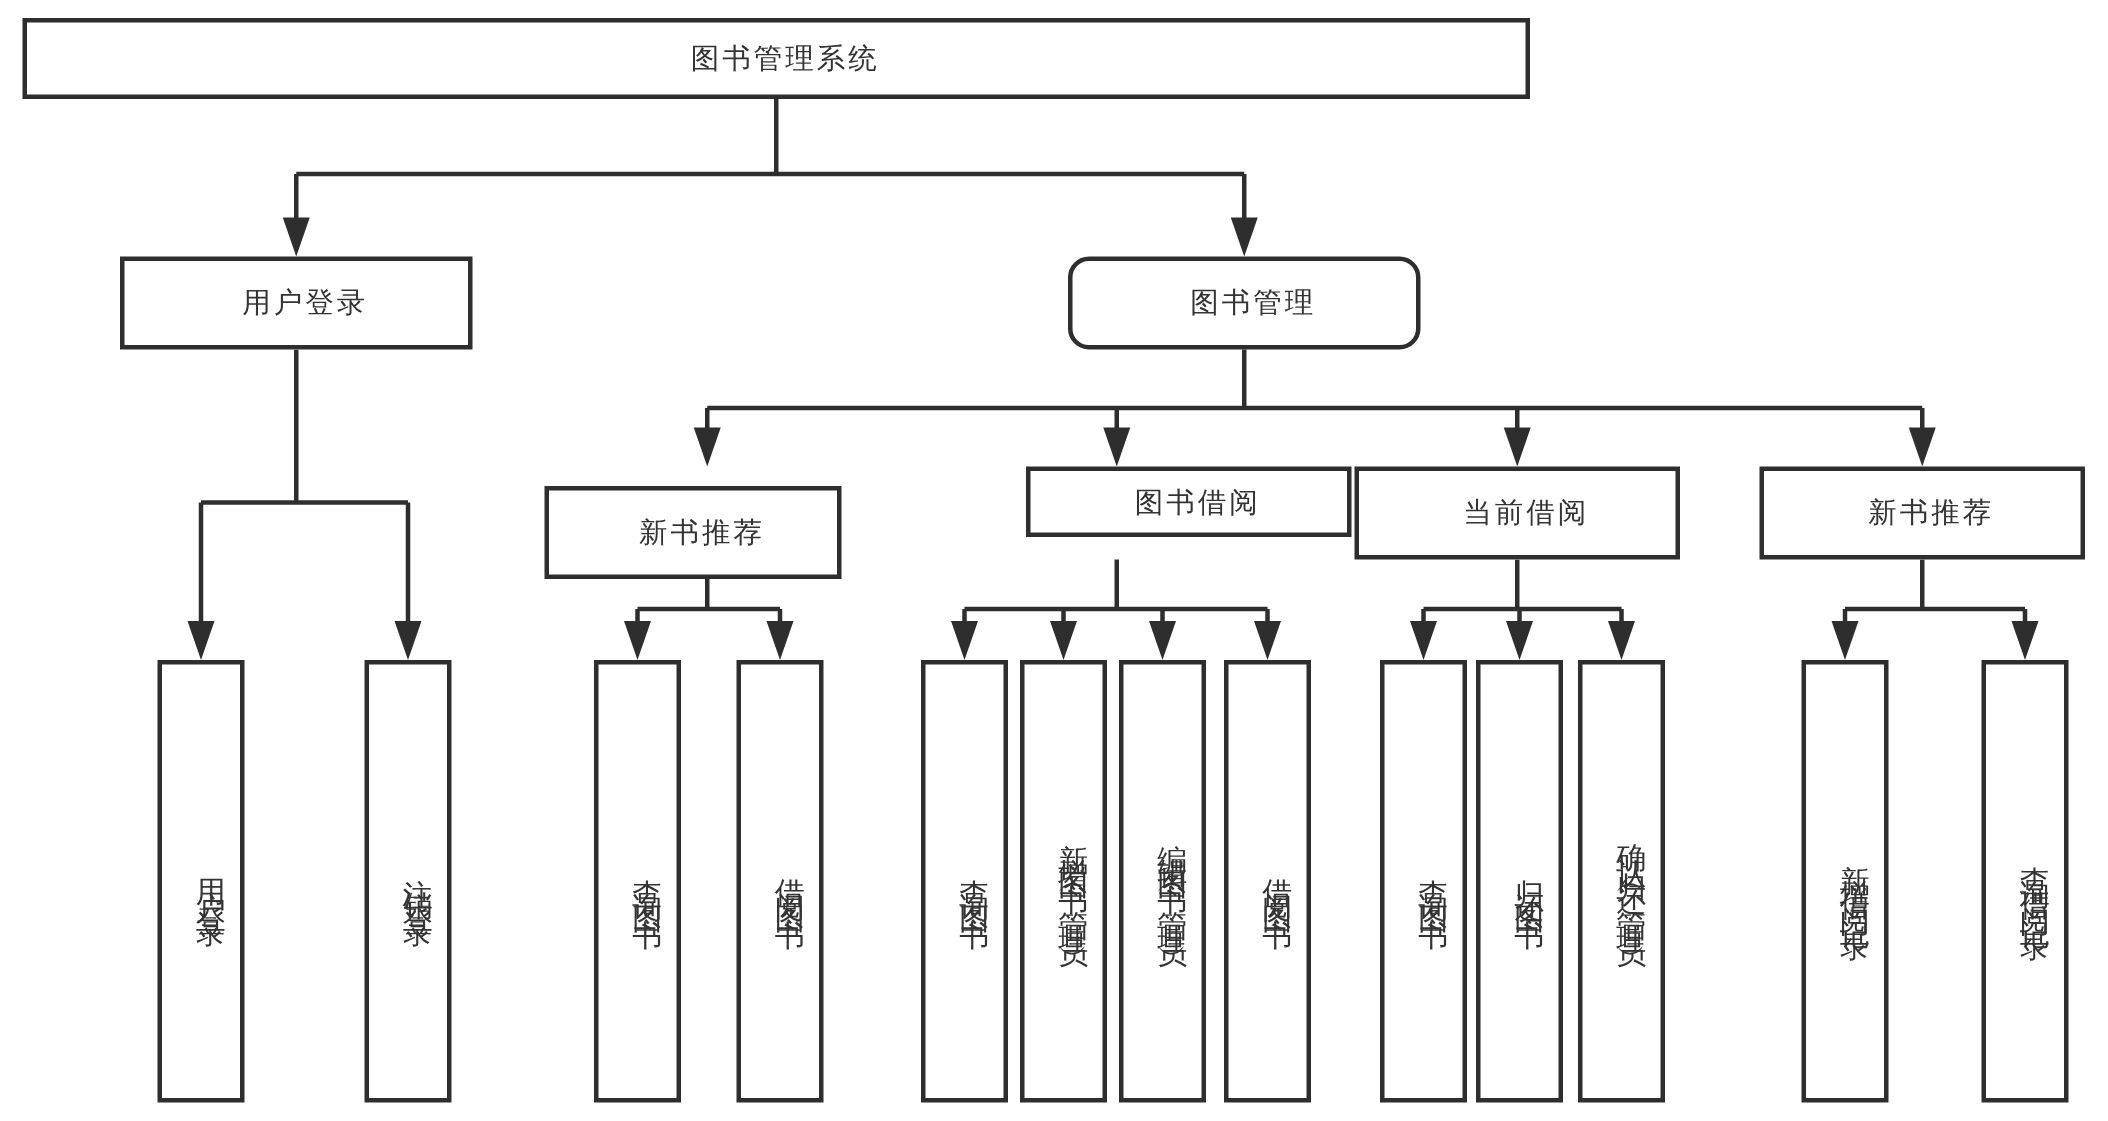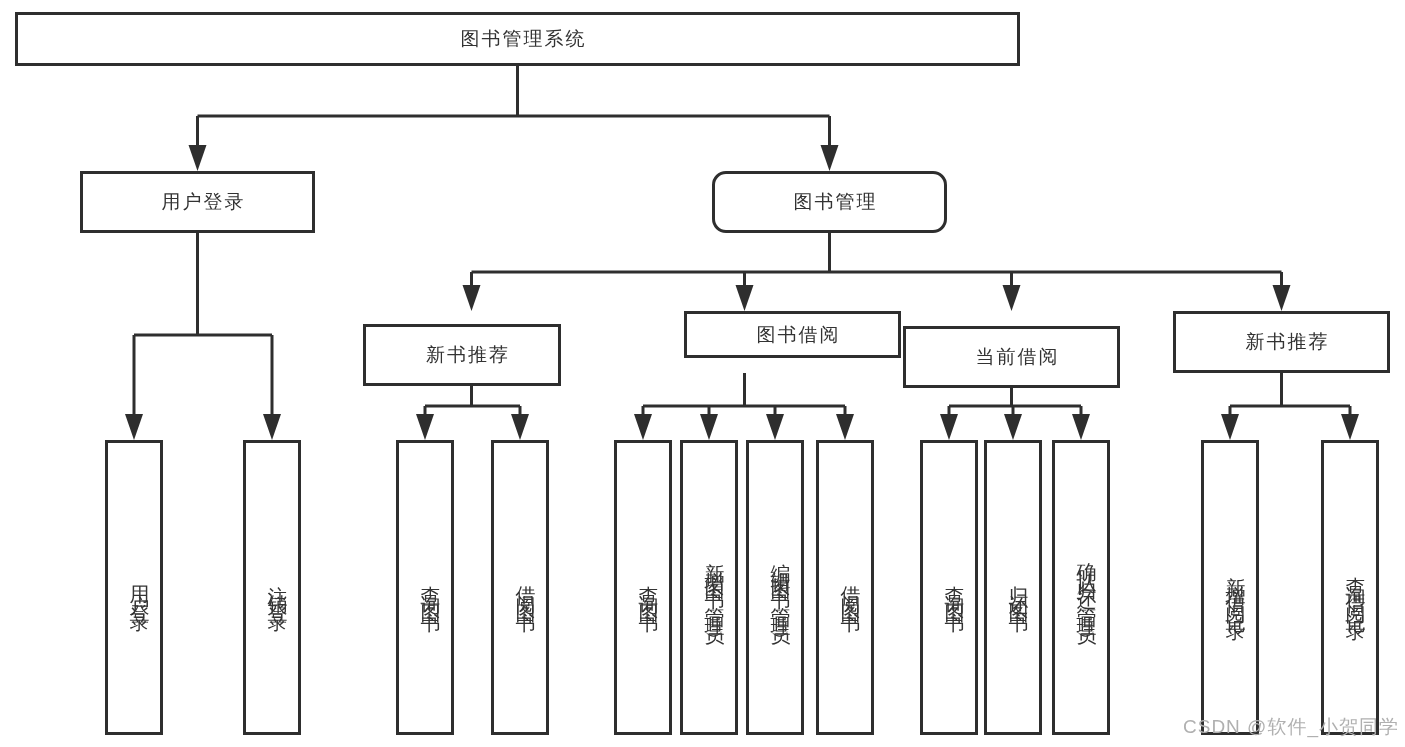--- a/index.html
+++ b/index.html
@@ -140,21 +140,21 @@
   <div class="box h" style="left:712px; top:171px; width:235px; height:62px;border-radius:14px;">
     <span class="lbl">图书管理</span>
   </div>
 
   <div class="box h" style="left:363px; top:324px; width:198px; height:62px;">
     <span class="lbl">新书推荐</span>
   </div>
   <div class="box h" style="left:636px; top:311px; width:217px; height:47px;margin-left:48px;">
     <span class="lbl">图书借阅</span>
   </div>
-  <div class="box h" style="left:903px; top:311px; width:217px; height:62px;margin-top:15px;">
+  <div class="box h" style="left:903px; top:311px; width:217px; height:62px;">
     <span class="lbl">当前借阅</span>
   </div>
   <div class="box h" style="left:1173px; top:311px; width:217px; height:62px;">
     <span class="lbl">新书推荐</span>
   </div>
 
   <div class="box v" style="left:105px; top:440px; width:58px; height:295px;">
     <span class="lbl">用户登录</span>
   </div>
   <div class="box v" style="left:243px; top:440px; width:58px; height:295px;">
@@ -191,15 +191,14 @@
     <span class="lbl">确认归还（管理员）</span>
   </div>
 
   <div class="box v" style="left:1201px; top:440px; width:58px; height:295px;">
     <span class="lbl">新增借阅记录</span>
   </div>
   <div class="box v" style="left:1321px; top:440px; width:58px; height:295px;">
     <span class="lbl">查询借阅记录</span>
   </div>
 
-  <div class="watermark">CSDN @软件_小贺同学</div>
 
 </div>
 
 </body></html>

